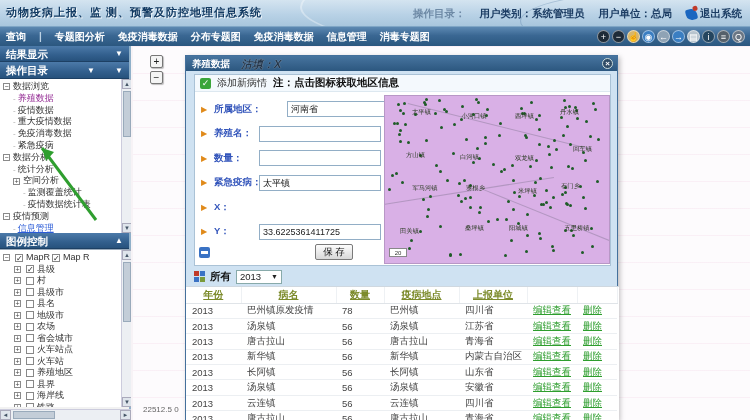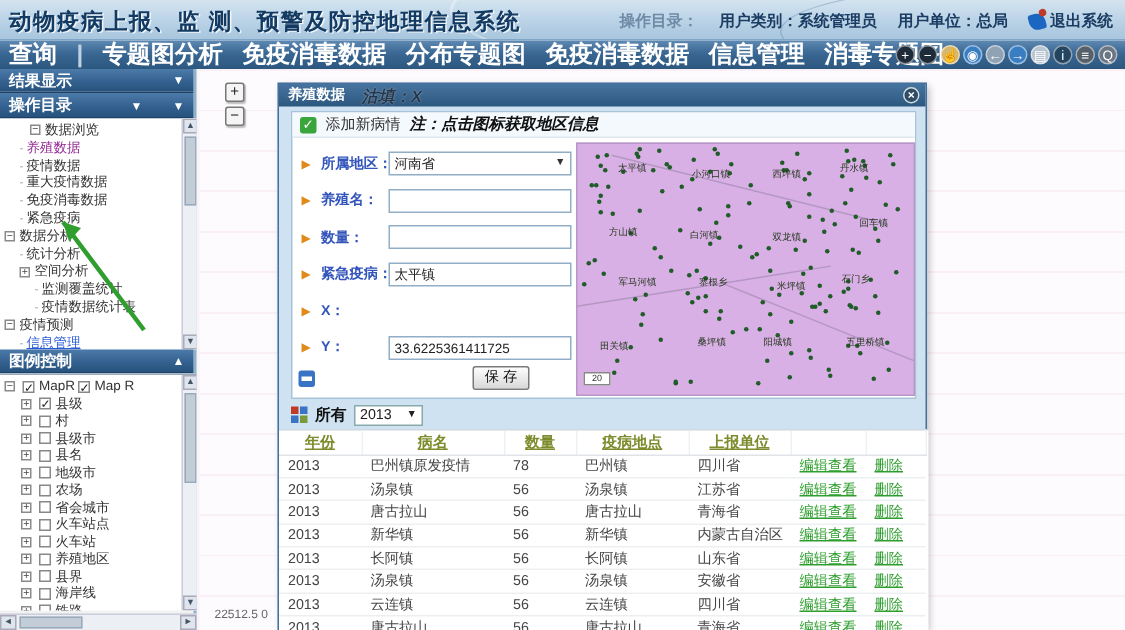--- a/index.html
+++ b/index.html
@@ -6,36 +6,36 @@
   body { width:750px; height:420px; overflow:hidden; background:#fff; }
   .app { position:relative; width:750px; height:420px; overflow:hidden; background:#f7f3f6; }
 
   
   .top-header { position:absolute; left:0; top:0; width:750px; height:26px;
     background:linear-gradient(180deg,#d4e4f0 0%,#b9d2e6 55%,#a8c6dd 100%); overflow:hidden; }
   .top-header:before { content:""; position:absolute; left:300px; top:-40px; width:500px; height:90px;
     border-radius:50%; border:2px solid rgba(255,255,255,.35); }
   .top-header:after { content:""; position:absolute; left:520px; top:-10px; width:300px; height:60px;
     border-radius:50%; border:1px solid rgba(90,130,170,.35); }
-  .app-title { position:absolute; left:6px; top:5px; font-size:15px; font-weight:bold; color:#123a62;
+  .app-title { position:absolute; left:6px; top:5px; font-size:11px; font-weight:bold; color:#123a62;
     letter-spacing:1px; text-shadow:1px 1px 0 rgba(255,255,255,.8); white-space:nowrap; z-index:2;}
   .userbar { position:absolute; right:8px; top:7px; display:flex; align-items:center; gap:14px;
     font-size:10.5px; color:#1b3c63; font-weight:bold; z-index:2; white-space:nowrap; }
   .userbar .dim { color:#6e8aa6; }
   .logout { display:flex; align-items:center; gap:3px; cursor:pointer; }
   .logout-glyph { width:11px; height:11px; background:#1a66c0; border-radius:2px 6px 2px 6px;
     position:relative; transform:rotate(-15deg); }
   .logout-glyph:after { content:""; position:absolute; right:-2px; top:-2px; width:5px; height:5px;
     background:#c03a2a; border-radius:50%; }
 
   
   .menu-bar { position:absolute; left:0; top:26px; width:750px; height:20px;
     background:linear-gradient(180deg,#5d89b2 0%,#3a6793 45%,#2b577f 100%);
     border-top:1px solid #7fa6c6; display:flex; align-items:center; padding:0 6px; }
-  .menu-item { color:#fff; font-size:16px; font-weight:bold; margin-right:13px; cursor:pointer; white-space:nowrap; }
+  .menu-item { color:#fff; font-size:10px; font-weight:bold; margin-right:13px; cursor:pointer; white-space:nowrap; }
   .menu-item.sep { cursor:default; color:#bcd2e4; margin-right:13px; }
   .tools { position:absolute; right:5px; top:3px; display:flex; gap:2px; }
   .tool { width:13px; height:13px; border-radius:50%; color:#fff; font-size:9px; line-height:13px;
     text-align:center; cursor:pointer; border:1px solid rgba(255,255,255,.5); }
 
   
   .sidebar { position:absolute; left:0; top:46px; width:131px; height:374px; background:#f2f2f2;
     border-right:2px solid #8fb0c9; }
   .side-bar-hdr { position:relative; width:100%; height:16px;
     background:linear-gradient(180deg,#4c7aa9 0%,#325f8d 60%,#27527d 100%);
@@ -91,27 +91,27 @@
     text-align:center; cursor:pointer; }
   .annotation { position:absolute; left:55px; top:1px; font-size:11px; font-weight:bold;
     color:#25364a; font-style:italic; z-index:5; text-shadow:0 0 1px rgba(255,255,255,.6); }
   .form-panel { position:absolute; left:8px; top:18px; width:417px; height:192px; background:#fff;
     border:1px solid #aac2d6; }
   .form-hdr { position:absolute; left:0; top:0; width:100%; height:17px; display:flex;
     align-items:center; gap:6px; padding-left:5px; background:#f4f9fd; border-bottom:1px solid #dde8f0;}
   .chk-icon { width:11px; height:11px; background:#3aa53a; border-radius:2px; color:#fff;
     font-size:9px; line-height:11px; text-align:center; }
   .form-hdr .add { font-size:10px; color:#333; }
-  .form-hdr .note { font-size:10.5px; font-weight:bold; color:#111;font-style:italic; }
+  .form-hdr .note { font-size:10.5px; font-weight:bold; color:#111; }
   .form-row { position:absolute; left:0; height:24px; display:flex; align-items:center; }
   .arrow-icon { width:9px; height:9px; margin:0 4px 0 6px; color:#e08a1a; font-size:8px; line-height:9px; }
   .flabel { width:52px; font-size:9.5px; font-weight:bold; color:#3355bb; white-space:nowrap; }
   .finput { position:absolute; left:64px; width:122px; height:16px; border:1px solid #92aec6;
     background:#fff; font-size:9px; line-height:14px; padding:0 3px; color:#222; }
-  .fselect { display:flex; justify-content:space-between; align-items:center; cursor:pointer; }
+  .fselect { display:flex; justify-content:space-between; align-items:center; cursor:pointer;margin-left:28px; }
   .fselect .sel-chev { font-size:7px; color:#333; }
   .save-btn { position:absolute; left:120px; top:169px; width:38px; height:16px;
     background:linear-gradient(180deg,#fdfdfd,#d8d8d8); border:1px solid #7a7a7a; border-radius:2px;
     font-size:9.5px; line-height:14px; text-align:center; color:#111; cursor:pointer; }
   .panel-corner-icon { position:absolute; left:4px; top:172px; width:11px; height:11px;
     background:#3a72c4; border-radius:2px; }
   .panel-corner-icon:after { content:""; position:absolute; left:2px; top:4px; width:7px; height:3px;
     background:#fff; }
 
   
@@ -198,21 +198,21 @@
       <span class="chev">▼</span>
     </div>
     <div class="side-bar-hdr op-hdr">
       <span>操作目录</span>
       <span class="chev2">▼</span>
       <span class="chev">▼</span>
     </div>
 
     <div class="tree-panel">
       <div class="tree-inner" id="tree-inner">
-          <div class="tree-row" style="padding-left: 20px;">
+          <div class="tree-row" style="padding-left: 3px;">
             <span class="nodebox">−</span>
             <span class="tree-label">数据浏览</span>
           </div>
           <div class="tree-row" style="padding-left: 13px;">
             <span style="color: rgb(170, 170, 170); margin-right: 2px; font-size: 8px;">-</span>
             <span class="tree-label selected">养殖数据</span>
           </div>
           <div class="tree-row" style="padding-left: 13px;">
             <span style="color: rgb(170, 170, 170); margin-right: 2px; font-size: 8px;">-</span>
             <span class="tree-label">疫情数据</span>

